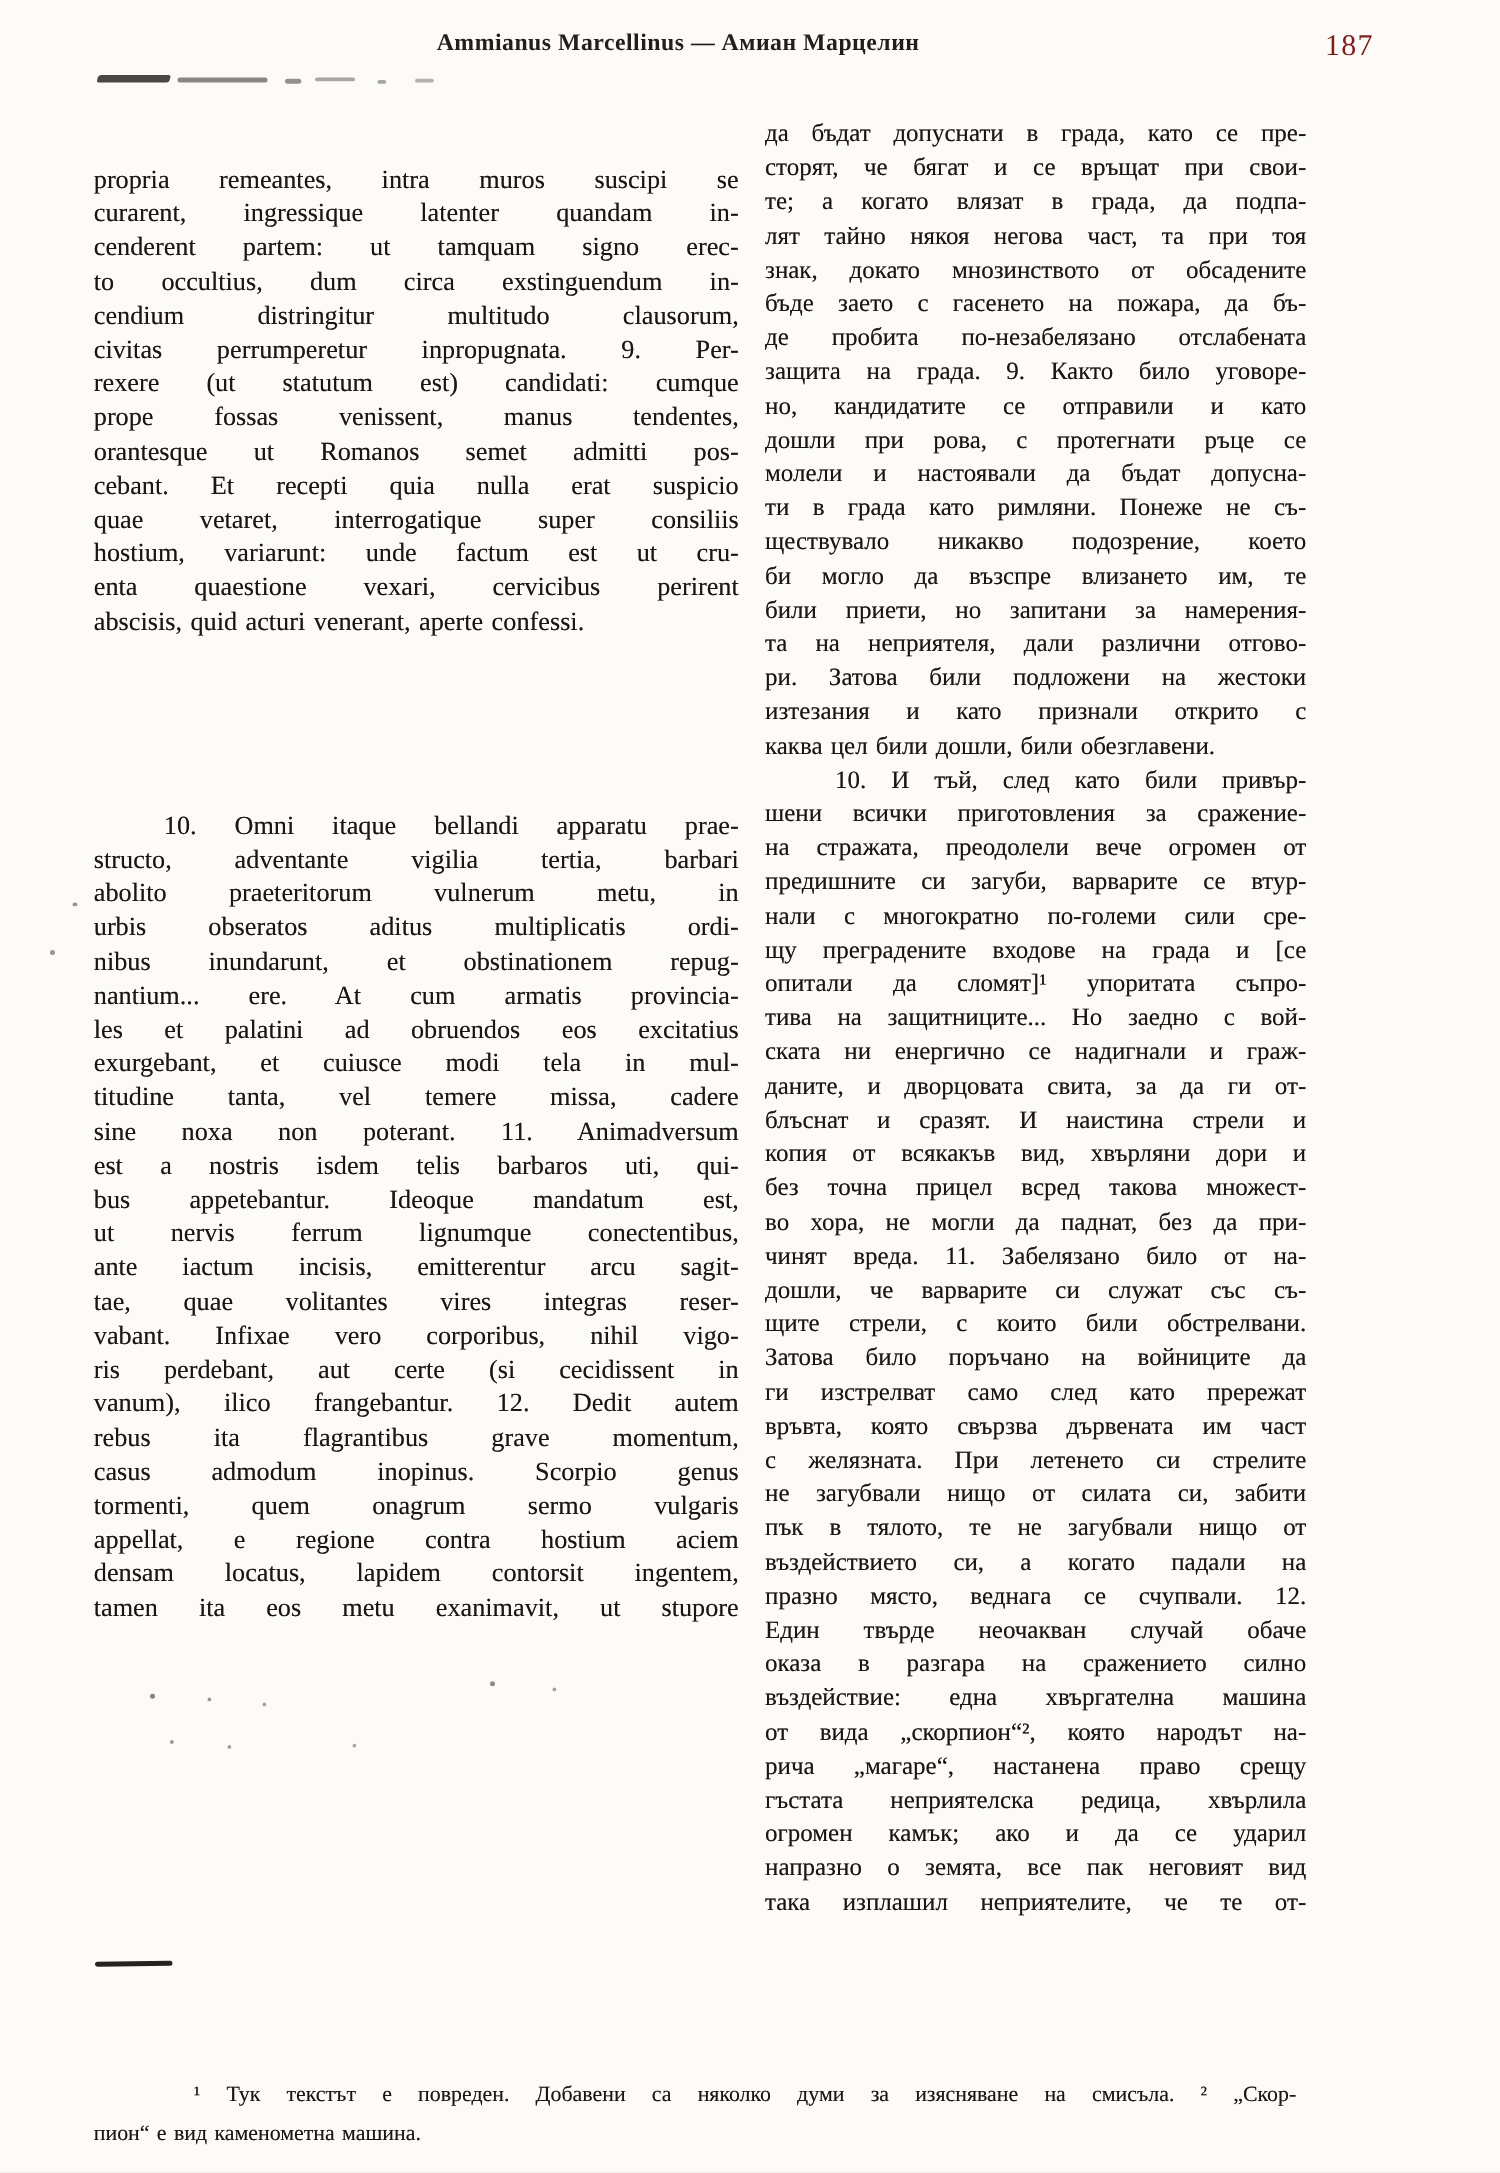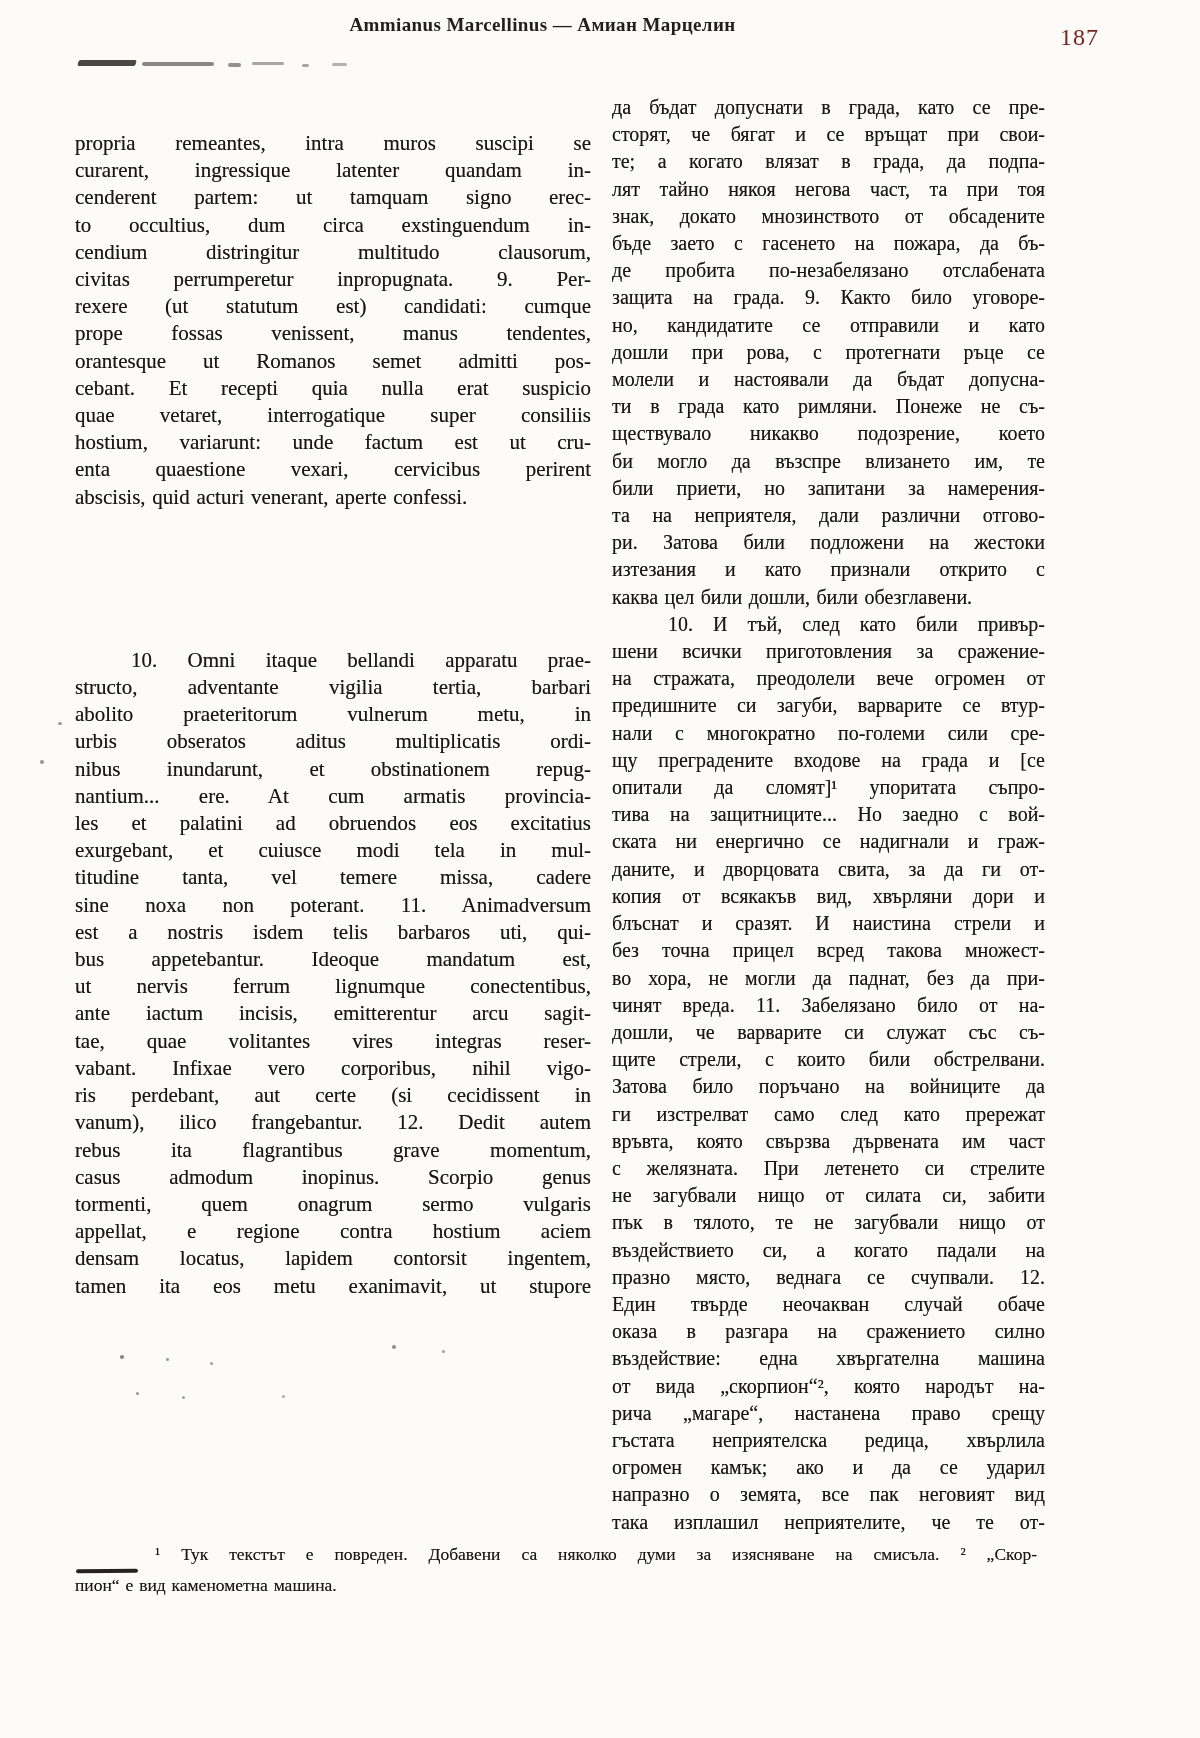--- a/index.html
+++ b/index.html
@@ -5,21 +5,21 @@
   html,body{margin:0;padding:0;background:#e8e6e0;}
   .page{
     position:relative;
     width:1200px;height:1738px;
     background:#fcfbf7;
     font-family:"Liberation Serif","DejaVu Serif",serif;
     color:#191613;
     overflow:hidden;
   }
   .header-title{
-    position:absolute;top:14px;left:0;width:1085px;
+    position:absolute;top:24px;left:0;width:1085px;
     text-align:center;
     font-size:19px;font-weight:bold;letter-spacing:0.4px;
     color:#221e1a;
   }
   .page-number{
     position:absolute;top:24px;left:1060px;
     font-size:24px;letter-spacing:1px;color:#7f1d1d;
   }
   .col{position:absolute;top:94px;}
   .col-left{left:75px;width:516px;font-size:21px;line-height:27.2px;margin-top:36px;}
@@ -28,21 +28,21 @@
     text-align:justify;
     text-align-last:justify;
     word-spacing:1.5px;
     text-shadow:0 0 0.5px rgba(20,16,10,0.55);
   }
   .para .line:last-child{text-align-last:auto;}
   .para.jlast .line:last-child{text-align-last:justify;}
   .para.indent-first .line:first-child{padding-left:56px;}
   .col-left .para + .para{margin-top:136px;}
   .footnote{
-    position:absolute;left:75px;top:1539px;width:962px;
+    position:absolute;left:75px;top:1660px;width:962px;
     font-size:17.5px;line-height:31px;
   }
   .footnote .line{text-shadow:0 0 0.4px rgba(20,16,10,0.5);}
   .footnote .fn-indent .line:first-child{padding-left:80px;}
   .footnote-rule{
     position:absolute;left:76px;top:1569px;width:62px;height:4px;
     background:#26221d;transform:rotate(-0.6deg);border-radius:2px;
   }
   
   .artifact{position:absolute;background:#2b2722;border-radius:2px;}
@@ -161,22 +161,22 @@
         <div class="line">10. И тъй, след като били привър-</div>
         <div class="line">шени всички приготовления за сражение-</div>
         <div class="line">на стражата, преодолели вече огромен от</div>
         <div class="line">предишните си загуби, варварите се втур-</div>
         <div class="line">нали с многократно по-големи сили сре-</div>
         <div class="line">щу преградените входове на града и [се</div>
         <div class="line">опитали да сломят]¹ упоритата съпро-</div>
         <div class="line">тива на защитниците... Но заедно с вой-</div>
         <div class="line">ската ни енергично се надигнали и граж-</div>
         <div class="line">даните, и дворцовата свита, за да ги от-</div>
+        <div class="line">блъснат и сразят. И наистина стрели и</div>
         <div class="line">копия от всякакъв вид, хвърляни дори и</div>
-        <div class="line">блъснат и сразят. И наистина стрели и</div>
         <div class="line">без точна прицел всред такова множест-</div>
         <div class="line">во хора, не могли да паднат, без да при-</div>
         <div class="line">чинят вреда. 11. Забелязано било от на-</div>
         <div class="line">дошли, че варварите си служат със съ-</div>
         <div class="line">щите стрели, с които били обстрелвани.</div>
         <div class="line">Затова било поръчано на войниците да</div>
         <div class="line">ги изстрелват само след като прережат</div>
         <div class="line">връвта, която свързва дървената им част</div>
         <div class="line">с желязната. При летенето си стрелите</div>
         <div class="line">не загубвали нищо от силата си, забити</div>

